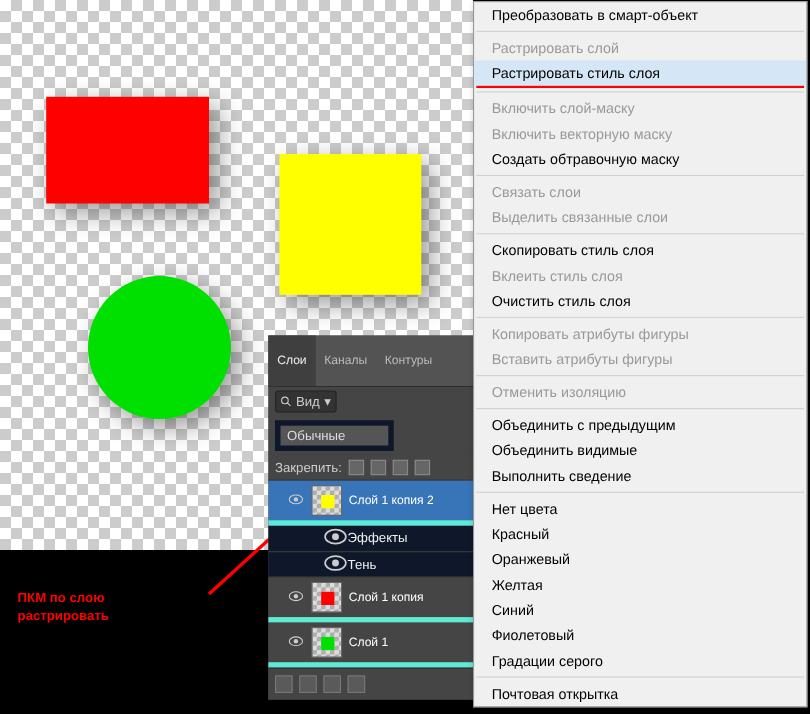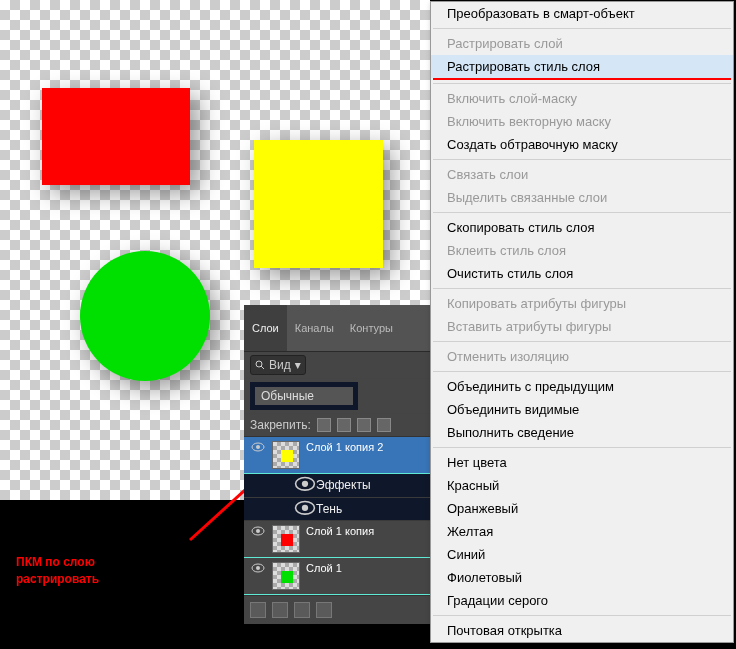--- a/index.html
+++ b/index.html
@@ -5,34 +5,34 @@
 *{margin:0;padding:0;box-sizing:border-box;font-family:Tahoma,Arial,sans-serif;font-size:12px}
 body{background:#000;width:736px;height:649px;overflow:hidden;position:relative}
 .canvas-area{position:absolute;top:0;left:0;width:430px;height:500px;background-image:
   linear-gradient(45deg,#ccc 25%,transparent 25%,transparent 75%,#ccc 75%),
   linear-gradient(45deg,#ccc 25%,#fff 25%,#fff 75%,#ccc 75%);
   background-size:20px 20px;background-position:0 0,10px 10px}
 .shape{position:absolute;filter:drop-shadow(8px 8px 12px rgba(0,0,0,.4))}
 .red-rect{top:88px;left:42px;width:148px;height:97px;background:#fe0000}
 .yellow-rect{top:140px;left:254px;width:129px;height:128px;background:#ffff00}
 .green-circle{top:251px;left:80px;width:130px;height:130px;background:#00e000;border-radius:50%}
-.annotation{position:absolute;left:16px;top:554px;color:#ff0000;font-size:28px;line-height:1.4;font-weight:bold;pointer-events:none}
+.annotation{position:absolute;left:16px;top:535px;color:#ff0000;font-size:28px;line-height:1.4;font-weight:bold;pointer-events:none}
 .arrow-svg{position:absolute;left:180px;top:430px;pointer-events:none}
 .layers-panel{position:absolute;top:305px;left:244px;width:186px;background:#535353;color:#ccc}
 .lp-tabs{display:flex;background:#535353;border-bottom:1px solid #2a2a2a}
 .lp-tab{padding:17px 8px;font-size:11px;cursor:pointer;color:#bbb}
 .lp-tab.active{background:#3f3f3f;color:#eee}
 .lp-row{display:flex;align-items:center;padding:3px 6px;border-bottom:1px solid #444;background:#454545}
 .lp-search{background:#333;border:1px solid #222;border-radius:3px;padding:2px 4px;display:flex;align-items:center;gap:4px;flex:0 0 auto;color:#ccc;font-size:11px}
 .lp-search svg{width:10px;height:10px}
 .lp-blend{background:#555;border:5px solid #0f172a;padding:2px 6px;font-size:11px;color:#ddd;width:108px}
 .lp-lock{display:flex;gap:6px;padding:4px 6px;border-bottom:1px solid #333;background:#454545;font-size:11px}
 .lp-lock .icons{display:flex;gap:6px}
 .lp-lock .icons span{width:14px;height:14px;background:#666;display:inline-block;border:1px solid #888}
-.layer-row{display:flex;padding:4px 0;border-bottom:1px solid #5eead4;background:#454545}
+.layer-row{display:flex;align-items:center;padding:4px 11px;border-bottom:5px solid #5eead4;background:#454545}
 .layer-row.selected{background:#3874b8}
 .layer-eye{width:28px;text-align:center}
 .layer-eye svg{width:14px;height:10px}
 .layer-thumb{width:28px;height:28px;border:1px solid #666;margin-right:6px;position:relative;background-image:
   linear-gradient(45deg,#aaa 25%,transparent 25%,transparent 75%,#aaa 75%),
   linear-gradient(45deg,#aaa 25%,#ddd 25%,#ddd 75%,#aaa 75%);
   background-size:8px 8px;background-position:0 0,4px 4px;flex:0 0 auto}
 .layer-thumb .dot{position:absolute;top:8px;left:8px;width:12px;height:12px}
 .layer-name{font-size:11px;color:#fff;white-space:nowrap;overflow:hidden}
 .layer-row.selected .layer-name{color:#fff}

